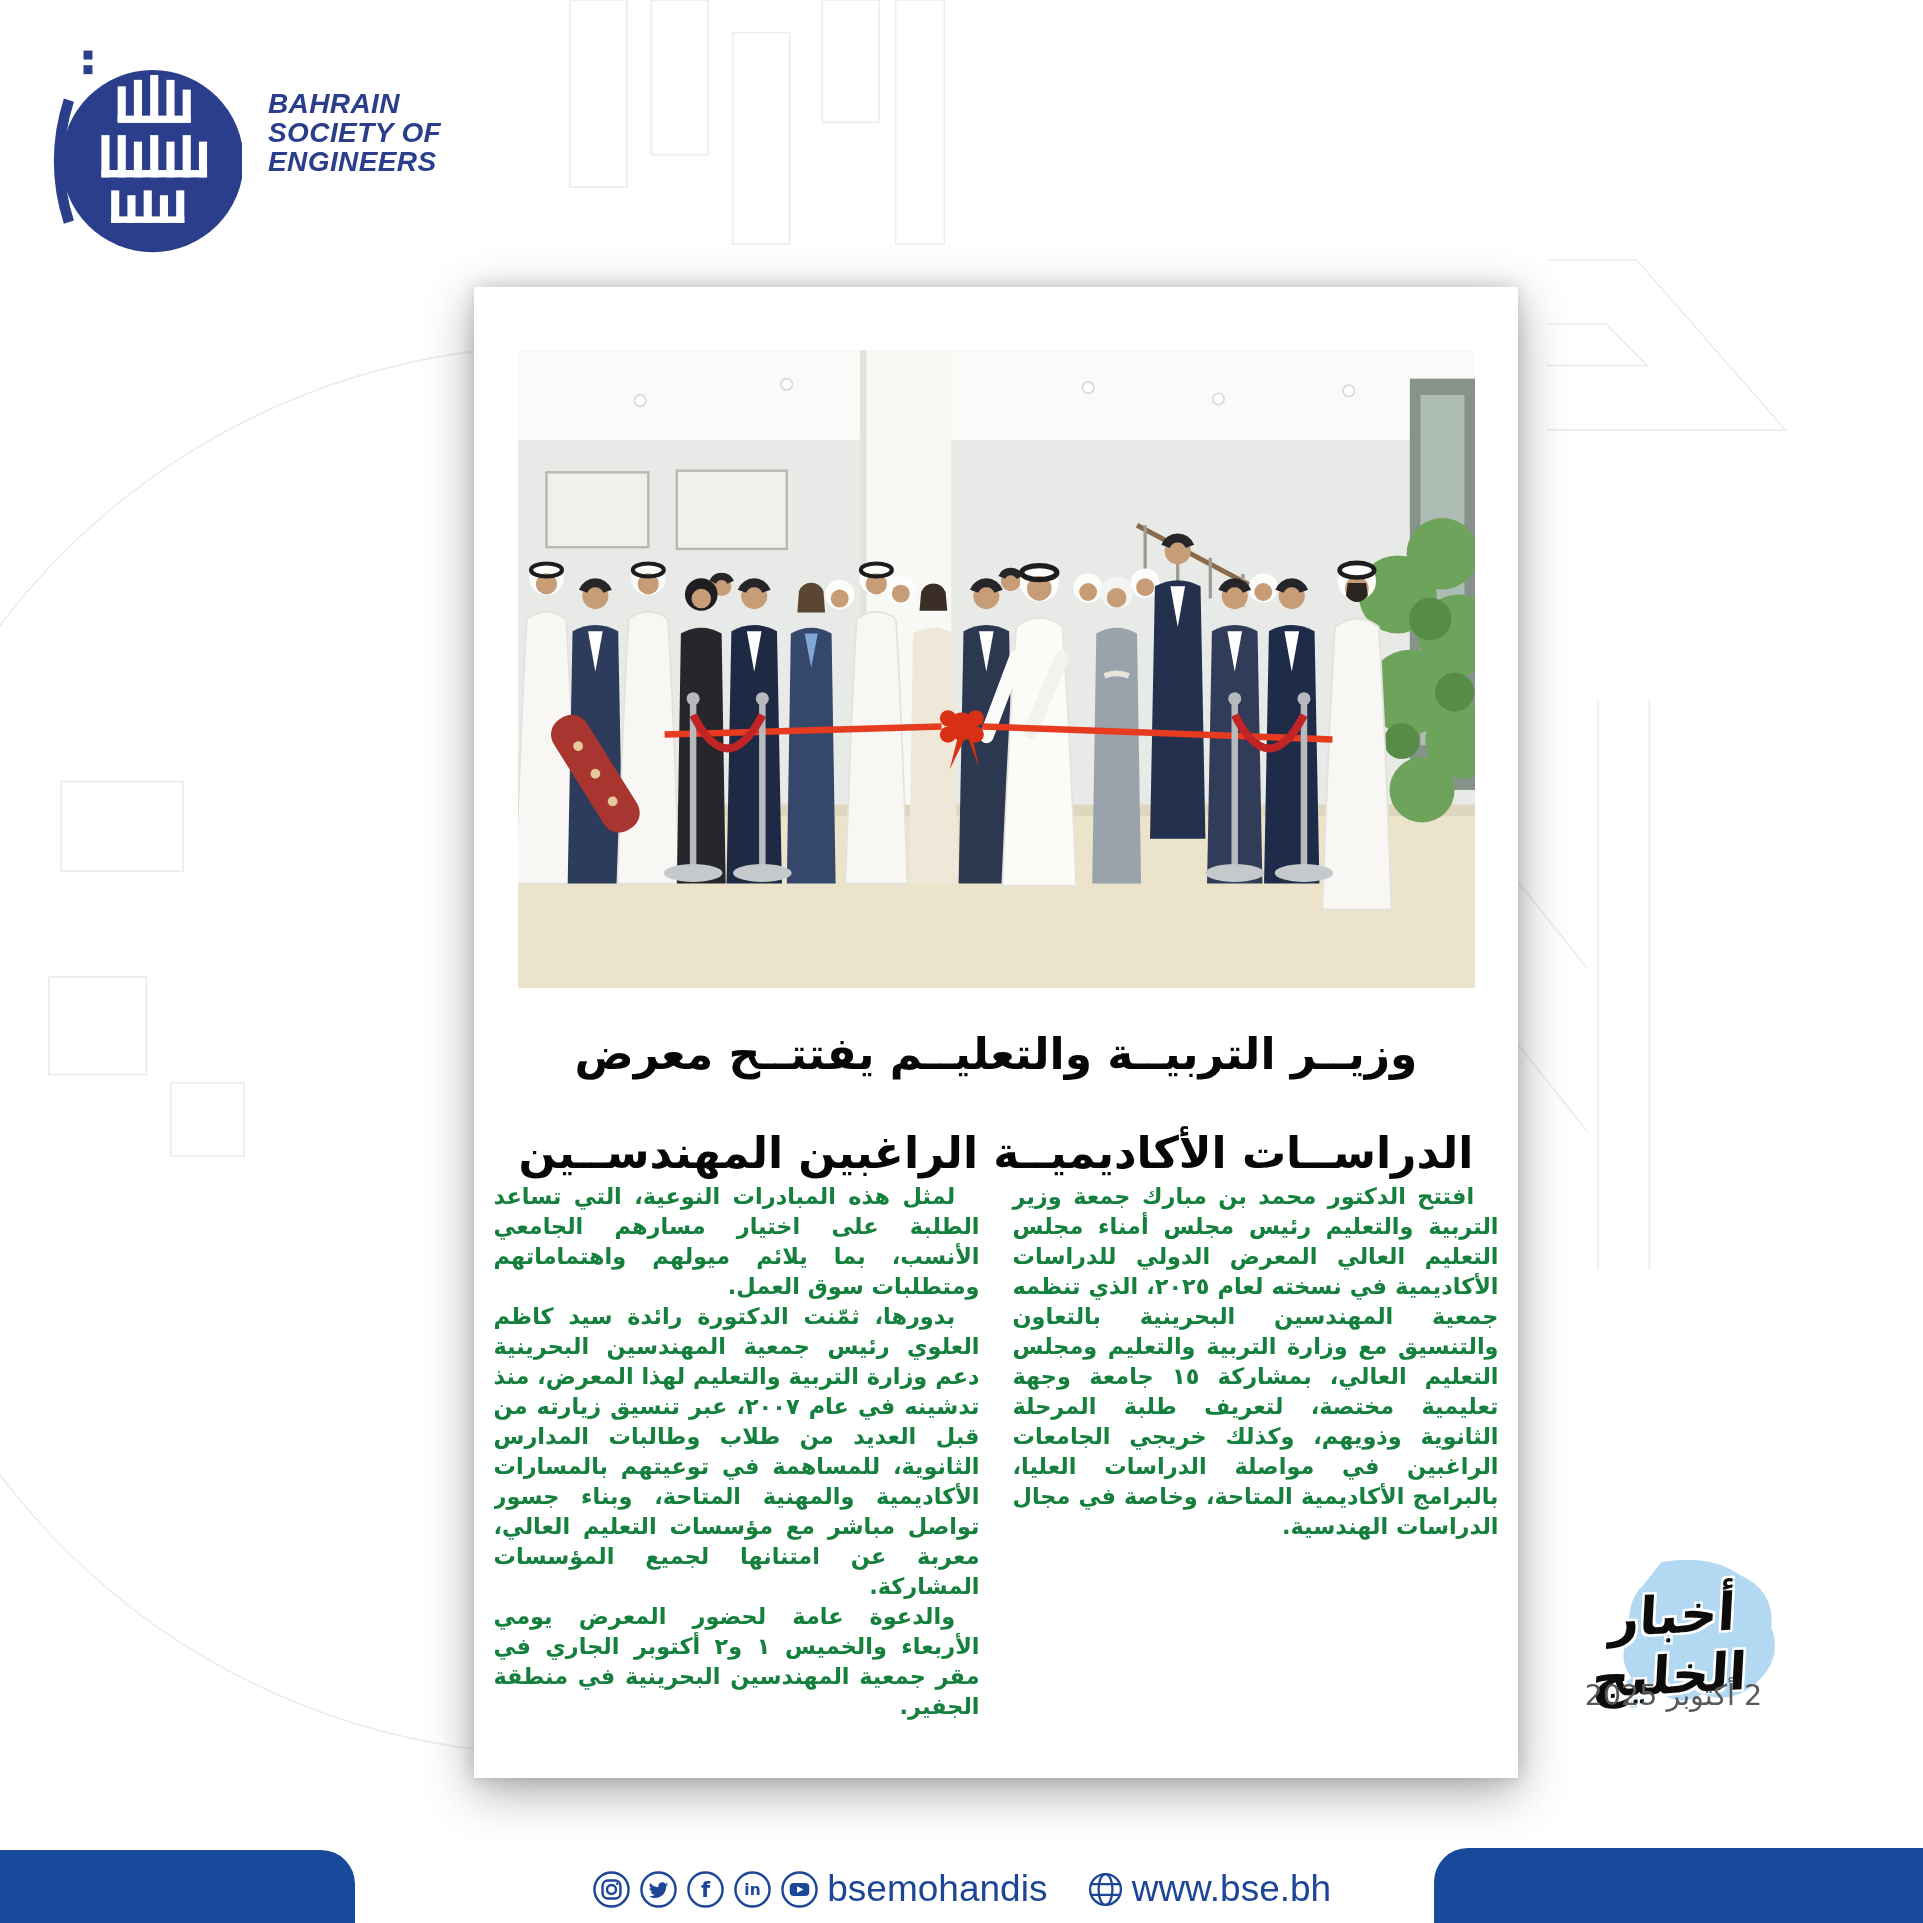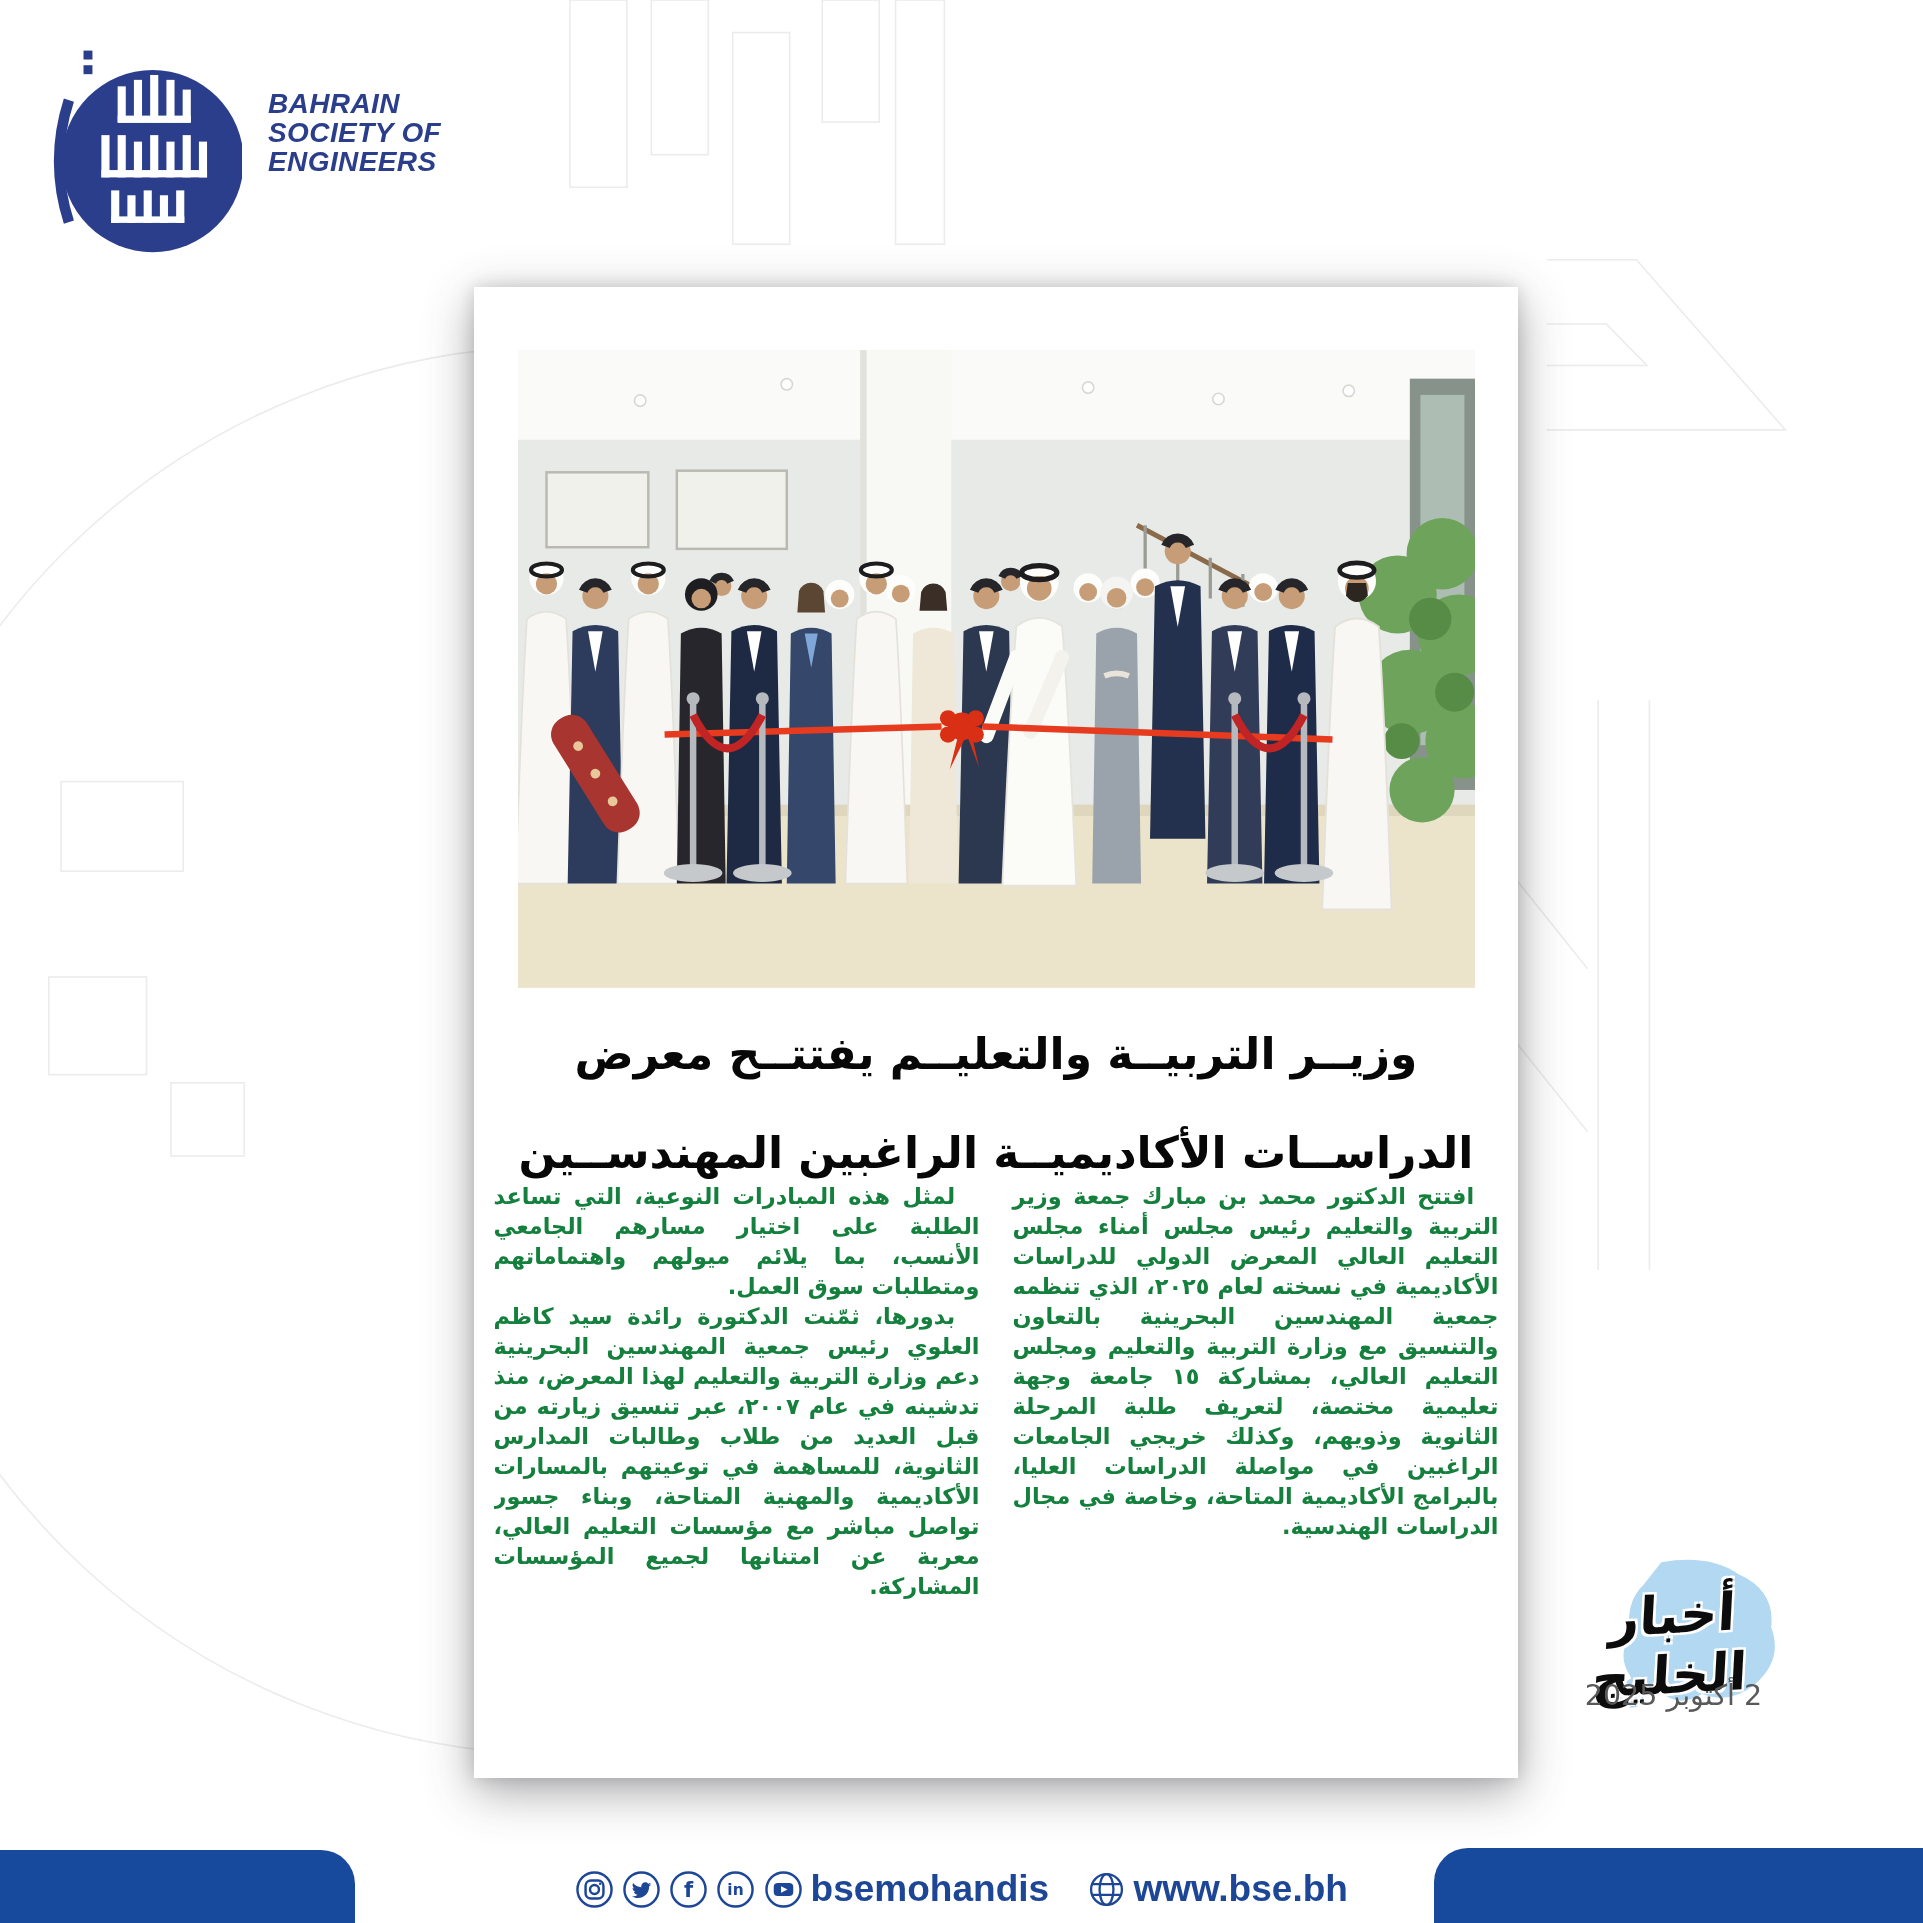--- a/index.html
+++ b/index.html
@@ -28,21 +28,21 @@
            font-size:52px;font-weight:800;color:#0c0c0c;transform:rotate(-3deg) skewX(-6deg);
            text-shadow:2.4px 2.4px 0 #fff,-2.4px 2.4px 0 #fff,2.4px -2.4px 0 #fff,-2.4px -2.4px 0 #fff;}
   .np-date{position:absolute;left:1539px;top:1679px;width:269px;text-align:center;direction:rtl;
            font-size:28.5px;color:#58595b;}
   
   .corner{position:absolute;bottom:0;background:#17499c;}
   .corner.left{left:0;width:355px;height:73px;border-radius:0 34px 0 0;}
   .corner.right{right:0;width:489px;height:75px;border-radius:34px 0 0 0;}
   .footer-row{position:absolute;left:0;right:0;bottom:13px;display:flex;justify-content:center;
               align-items:center;gap:8.1px;color:#1d4796;}
-  .footer-row .txt{font-family:"Liberation Sans",sans-serif;font-weight:bold;font-size:37px;}
+  .footer-row .txt{font-family:"Liberation Sans",sans-serif;font-weight:normal;font-size:37px;}
   .footer-row .gap{width:23px;}
   .icon{display:block;}
 </style>
 </head>
 <body>
 
 <div class="canvas">
 
   <svg class="watermark" width="1923" height="1923" viewBox="0 0 2362 2362" fill="none" stroke="#ececee" stroke-width="2">
     <circle cx="690" cy="1290" r="865"></circle>
@@ -275,20 +275,21 @@
       <div>الدراســات الأكاديميــة الراغبين المهندســين</div>
     </div>
 
     <div class="body-cols">
       <div class="col">
         <p>افتتح الدكتور محمد بن مبارك جمعة وزير التربية والتعليم رئيس مجلس أمناء مجلس التعليم العالي المعرض الدولي للدراسات الأكاديمية في نسخته لعام ٢٠٢٥، الذي تنظمه جمعية المهندسين البحرينية بالتعاون والتنسيق مع وزارة التربية والتعليم ومجلس التعليم العالي، بمشاركة ١٥ جامعة وجهة تعليمية مختصة، لتعريف طلبة المرحلة الثانوية وذويهم، وكذلك خريجي الجامعات الراغبين في مواصلة الدراسات العليا، بالبرامج الأكاديمية المتاحة، وخاصة في مجال الدراسات الهندسية.</p>
       </div>
       <div class="col">
         <p>لمثل هذه المبادرات النوعية، التي تساعد الطلبة على اختيار مسارهم الجامعي الأنسب، بما يلائم ميولهم واهتماماتهم ومتطلبات سوق العمل.</p>
         <p>بدورها، ثمّنت الدكتورة رائدة سيد كاظم العلوي رئيس جمعية المهندسين البحرينية دعم وزارة التربية والتعليم لهذا المعرض، منذ تدشينه في عام ٢٠٠٧، عبر تنسيق زيارته من قبل العديد من طلاب وطالبات المدارس الثانوية، للمساهمة في توعيتهم بالمسارات الأكاديمية والمهنية المتاحة، وبناء جسور تواصل مباشر مع مؤسسات التعليم العالي، معربة عن امتنانها لجميع المؤسسات المشاركة.</p>
+        <p>والدعوة عامة لحضور المعرض يومي الأربعاء والخميس ١ و٢ أكتوبر الجاري في مقر جمعية المهندسين البحرينية في منطقة الجفير.</p>
       </div>
     </div>
   </div>
 
   <div class="np-brand">
     <svg width="269" height="171" viewBox="0 0 330 210">
       <path d="M150,10 Q210,0 245,25 Q290,45 285,90 Q300,130 265,160 Q235,185 200,172 Q170,190 148,168 Q120,175 112,150 Q95,125 112,100 Q105,60 128,38 Z" fill="#b3d9f2"></path>
       <path d="M120,150 Q135,165 125,185 Q108,195 100,178 Q95,158 120,150 Z" fill="#b3d9f2"></path>
     </svg>
     <div class="np-name">أخبار الخليج</div>

